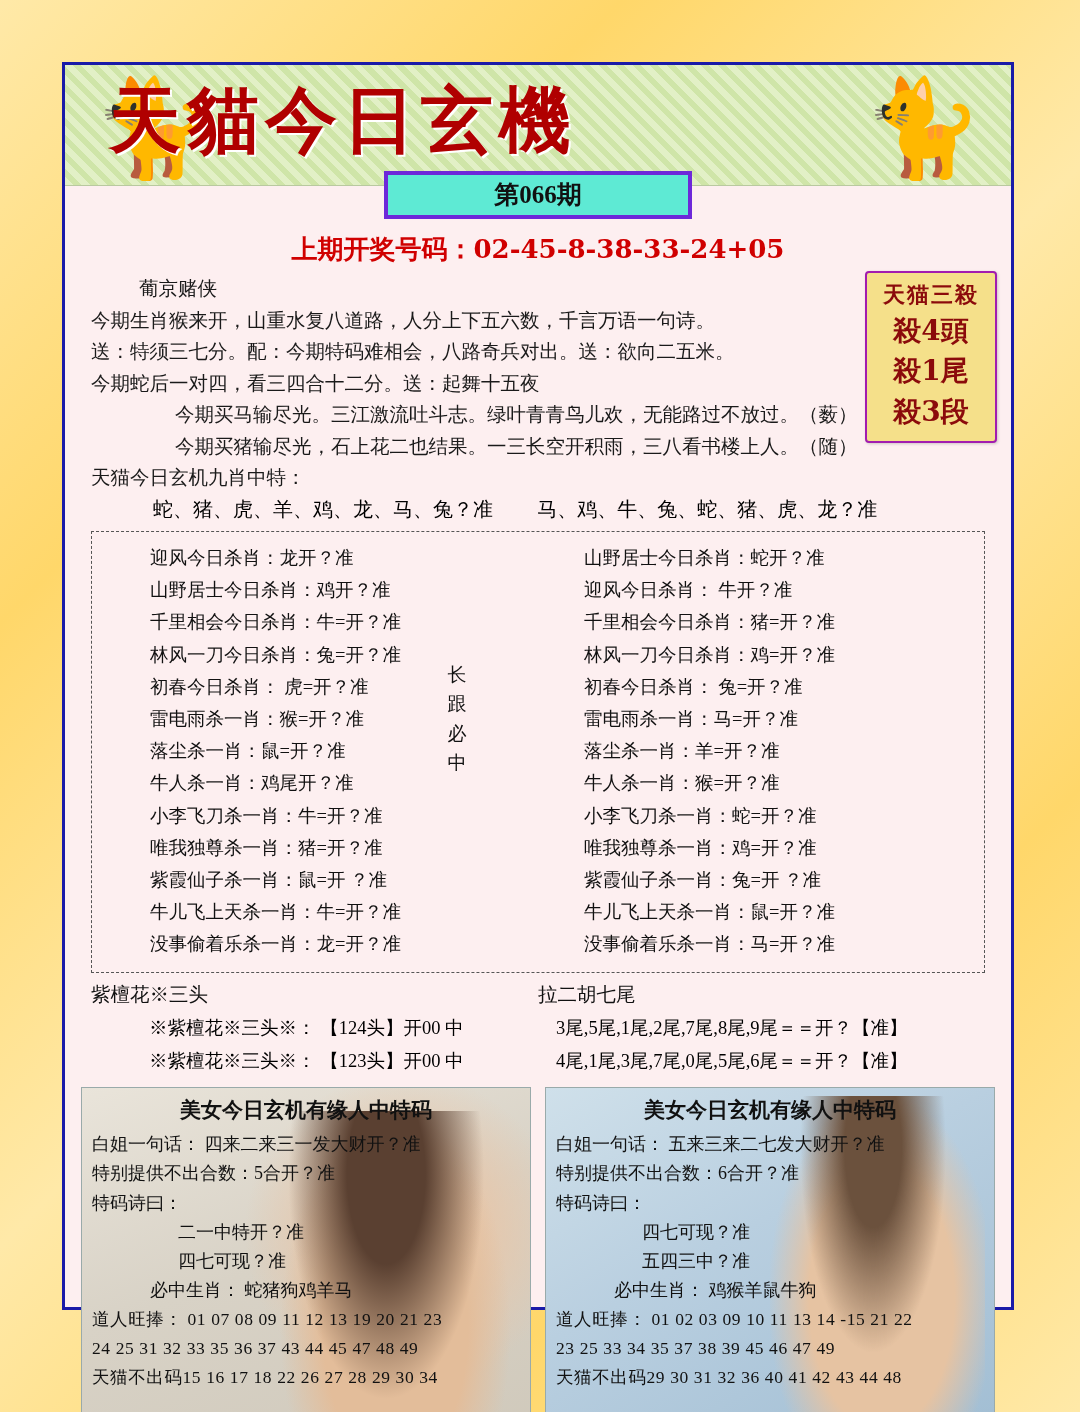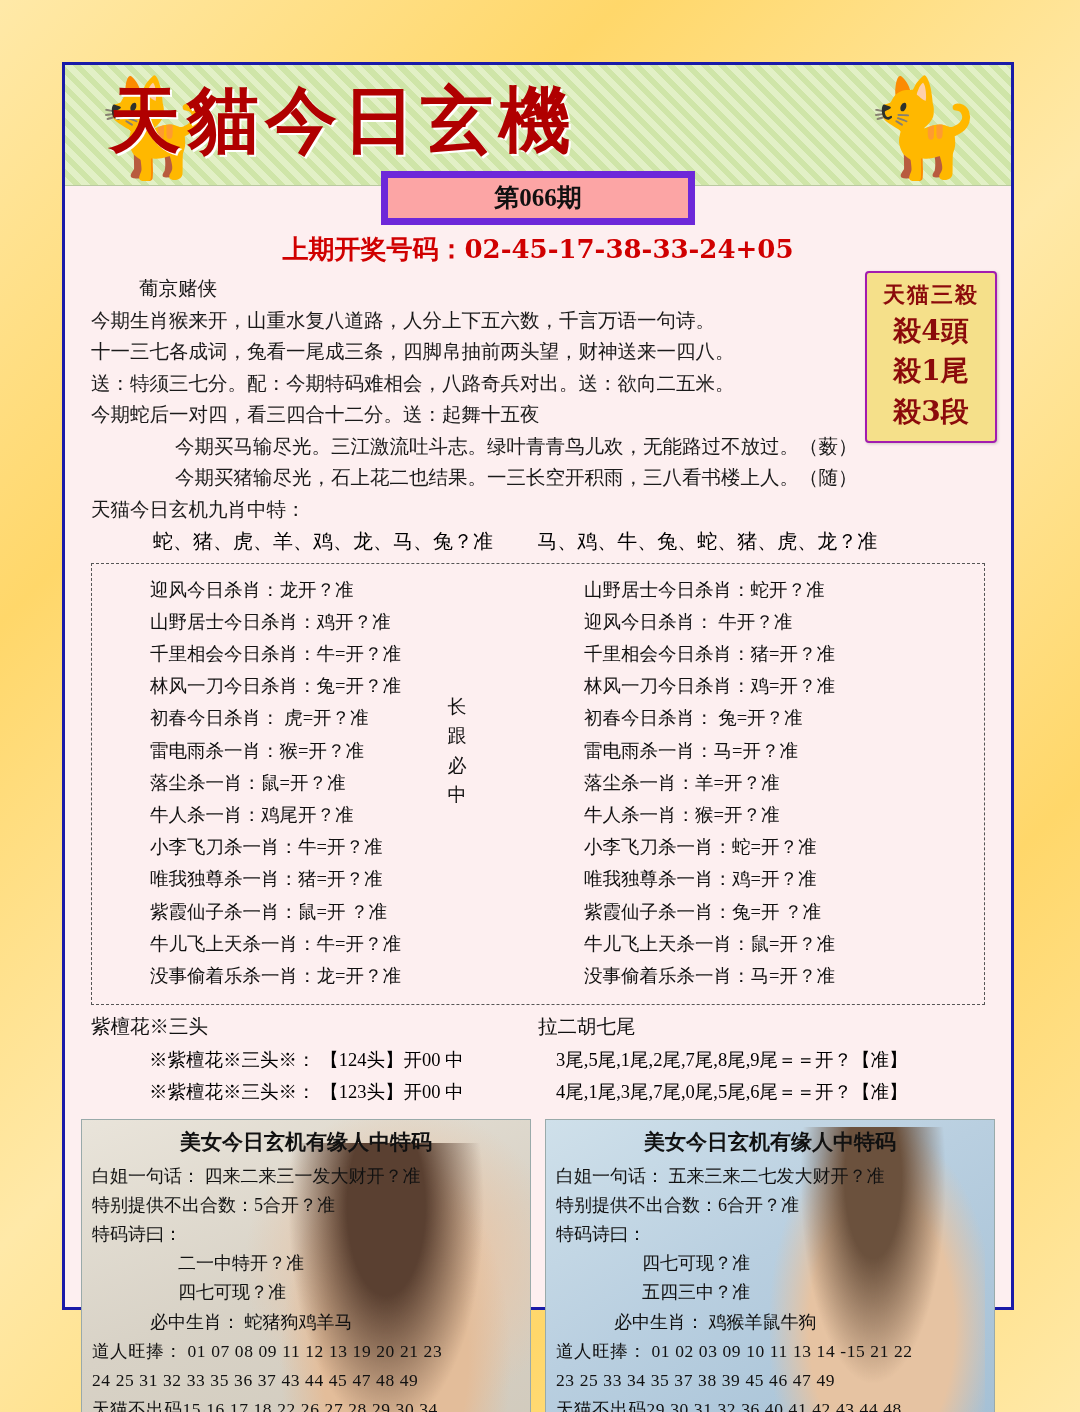--- a/index.html
+++ b/index.html
@@ -29,22 +29,22 @@
     font-family:"DejaVu Serif", serif;
     letter-spacing:6px;
     text-shadow:2px 2px 0 #fff;
     padding-left:44px;
   }
   .cat-left,.cat-right{position:absolute;top:16px;color:#8b0b0b;font-size:96px;line-height:1;}
   .cat-left{left:28px;}
   .cat-right{right:28px;}
   .issue-box{
     position:absolute;left:50%;transform:translateX(-50%);
-    top:106px;width:300px;height:40px;background:#fca5a5;
-    border:7px solid #6d28d9;
+    top:106px;width:300px;height:40px;background:#5eead4;
+    border:4px solid #6d28d9;
     text-align:center;font-size:25px;font-weight:bold;color:#111;
     line-height:40px;z-index:5;
   }
   
   .win-row{
     margin-top:46px;text-align:center;
     font-size:26px;font-weight:bold;color:#d00000;
     font-family:"DejaVu Serif", serif;
   }
   
@@ -127,34 +127,33 @@
 <div class="page">
 
   <div class="masthead">
     <div class="cat-left">🐈</div>
     <div class="cat-right">🐈</div>
     <div class="mast-title">天貓今日玄機</div>
   </div>
   <div class="issue-box">第066期</div>
 
   <div class="win-row">
-    <span>上期开奖号码：</span><span>02-45-17-38-33-24+05</span>
+    <span>上期开奖号码：</span><span>02-45-8-38-33-24+05</span>
   </div>
 
   <div class="kill-badge">
     <div class="t">天猫三殺</div>
     <div>殺4頭</div>
     <div>殺1尾</div>
     <div>殺3段</div>
   </div>
 
   <div class="poem">
     <div class="ind1">葡京赌侠</div>
     <div>今期生肖猴来开，山重水复八道路，人分上下五六数，千言万语一句诗。</div>
-    <div>十一三七各成词，兔看一尾成三条，四脚帛抽前两头望，财神送来一四八。</div>
     <div>送：特须三七分。配：今期特码难相会，八路奇兵对出。送：欲向二五米。</div>
     <div>今期蛇后一对四，看三四合十二分。送：起舞十五夜</div>
     <div class="ind2">今期买马输尽光。三江激流吐斗志。绿叶青青鸟儿欢，无能路过不放过。（薮）</div>
     <div class="ind2">今期买猪输尽光，石上花二也结果。一三长空开积雨，三八看书楼上人。（随）</div>
     <div>天猫今日玄机九肖中特：</div>
   </div>
 
   <div class="zod-line">
     <div class="a">蛇、猪、虎、羊、鸡、龙、马、兔？准</div>
     <div class="b">马、鸡、牛、兔、蛇、猪、虎、龙？准</div>

